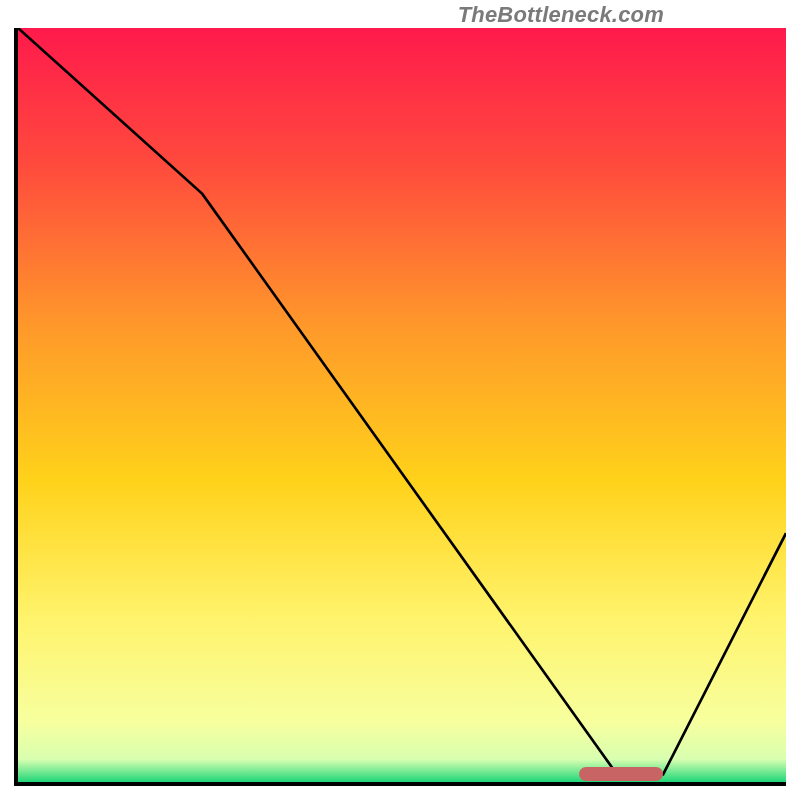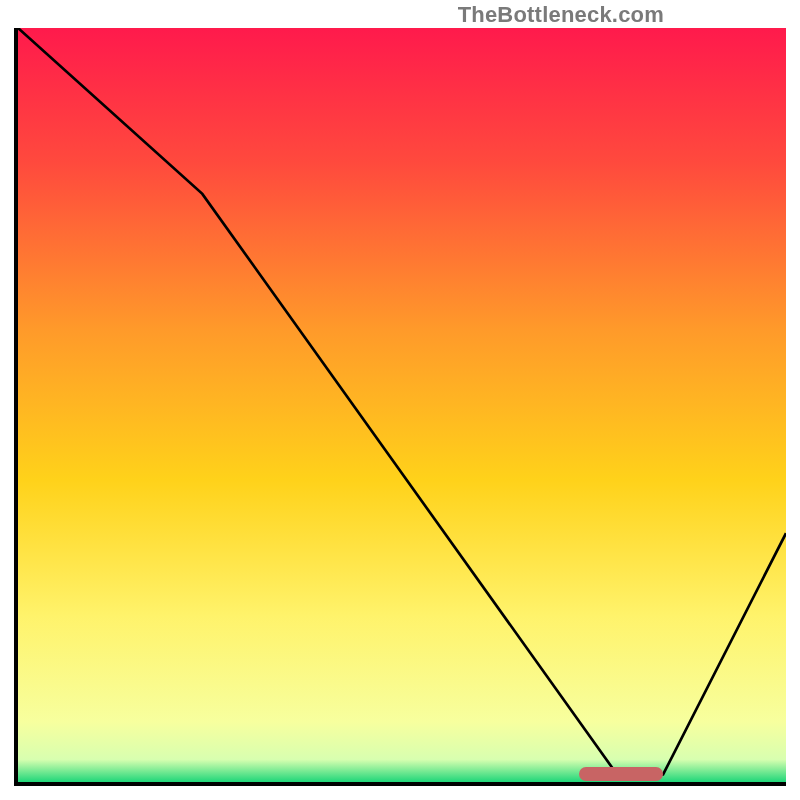--- a/index.html
+++ b/index.html
@@ -9,20 +9,21 @@
     height: 800px;
     overflow: hidden;
     font-family: Arial, Helvetica, sans-serif;
     background: #ffffff;
   }
   .frame {
     position: relative;
     width: 672px;
     height: 800px;
     box-sizing: border-box;
+    font-style: italic;
   }
   .watermark {
     position: absolute;
     top: 2px;
     right: 8px;
     font-size: 22px;
     font-weight: bold;
     color: #7a7a7a;
     letter-spacing: 0.2px;
   }

